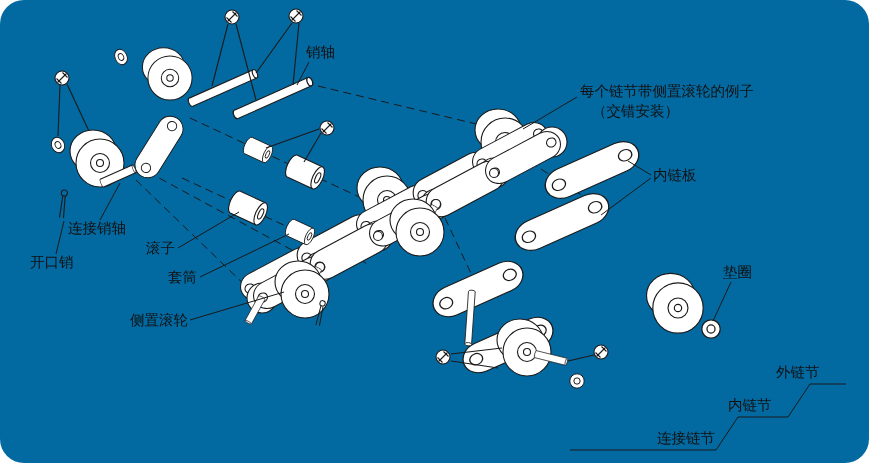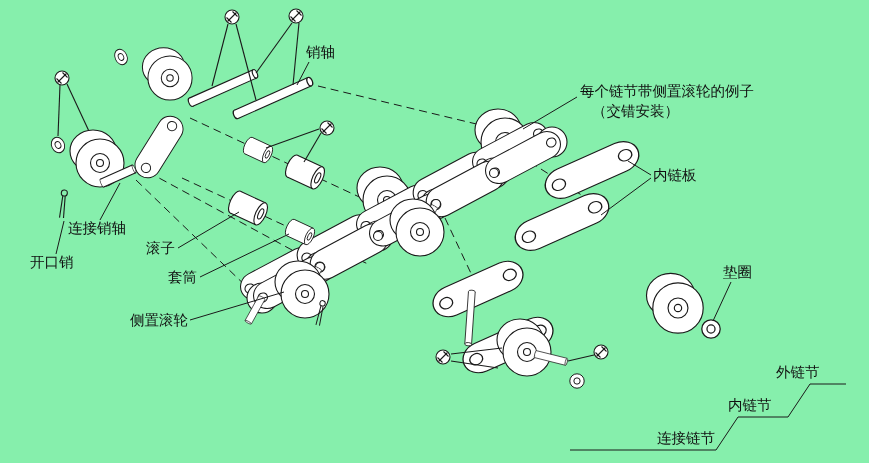--- a/index.html
+++ b/index.html
@@ -1,16 +1,16 @@
 <!DOCTYPE html>
 <html><head>
 <meta charset="utf-8">
 <style>
   html,body{margin:0;padding:0;background:#ffffff;}
-  .stage{position:relative;width:869px;height:463px;background:#86efac;overflow:hidden;}
+  .stage{position:relative;width:869px;height:463px;background:#0369a1;overflow:hidden;border-radius:24px;}
   svg{display:block;}
   .labels text{
     font-family:"Liberation Sans","DejaVu Sans",sans-serif;
     font-size:14.5px;
     fill:#111111;
     stroke:none;
   }
 </style>
 </head>
 <body>

